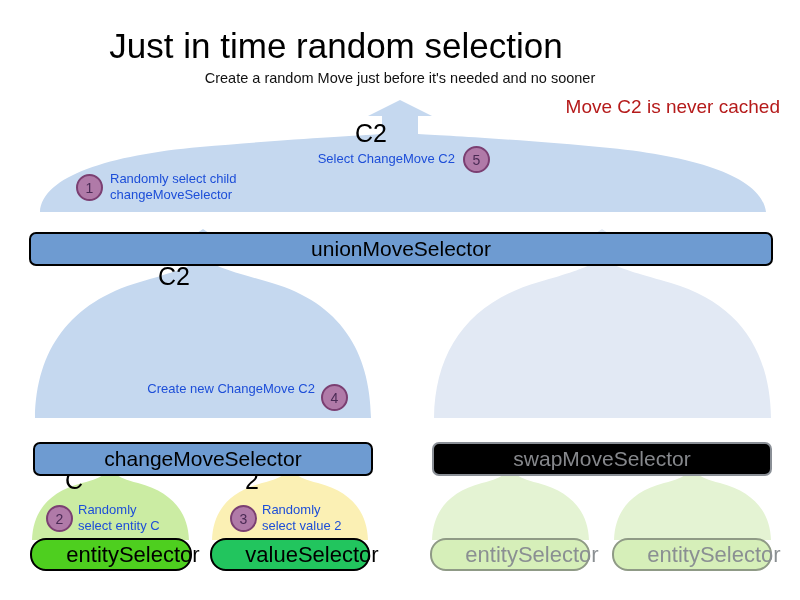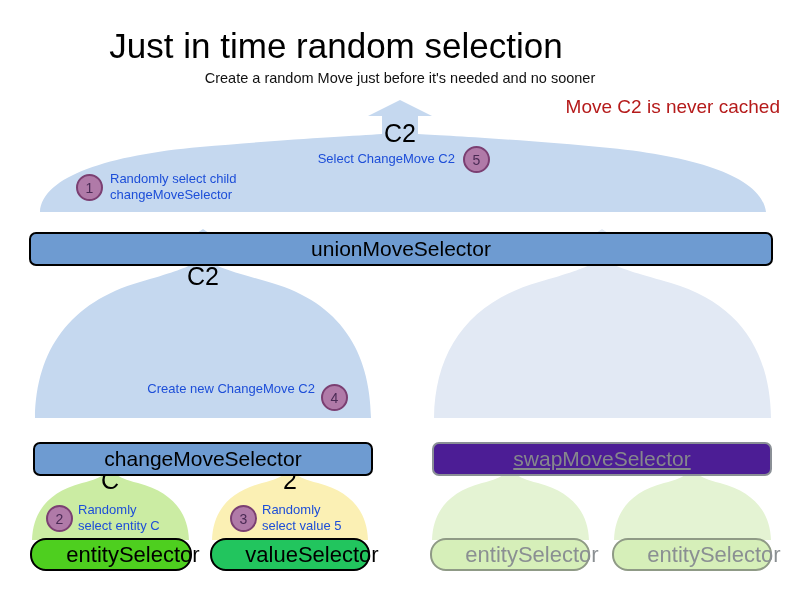--- a/index.html
+++ b/index.html
@@ -25,35 +25,35 @@
   }
 
   .bar{
     position:absolute;box-sizing:border-box;
     border:2px solid #000;border-radius:7px;
     background:#6e9bd1;
     display:flex;align-items:center;justify-content:center;
     font-size:21px;color:#000;margin-top:24px;
   }
   .bar.faded{
-    background:#4c1d95;border-color:#8a8f96;color:#86888c;text-decoration:underline;
+    background:#000000;border-color:#8a8f96;color:#86888c;
   }
   .leafbox{
     position:absolute;box-sizing:border-box;
     border:2px solid #000;border-radius:16px;
     display:flex;align-items:center;justify-content:center;
     font-size:22px;color:#000;padding-left:44px;
   }
   .leafbox.green{background:#4ecf1f;}
   .leafbox.yellow{background:#22c55e;}
   .leafbox.faded{background:#d6efb9;border-color:#8f9a86;color:#8a8f92;}
 
   .bigmark{
     position:absolute;font-size:25px;color:#000;
-    white-space:nowrap;text-align:center;
+    white-space:nowrap;
   }
 
   .note{
     position:absolute;font-size:13px;color:#1d4ed8;
     line-height:1.25;white-space:nowrap;
   }
   .note.r{text-align:right;}
   .note.l{text-align:left;}
 
   .badge{
@@ -144,21 +144,21 @@
   <div class="bar faded" style="left:432px;top:418px;width:340px;height:34px;">swapMoveSelector</div>
 
   <div class="note l" style="left:78px;top:502px;width:120px;">
     <div>Randomly</div>
     <div>select entity C</div>
   </div>
   <div class="badge" style="left:46px;top:505px;width:27px;height:27px;">2</div>
 
   <div class="note l" style="left:262px;top:502px;width:120px;">
     <div>Randomly</div>
-    <div>select value 5</div>
+    <div>select value 2</div>
   </div>
   <div class="badge" style="left:230px;top:505px;width:27px;height:27px;">3</div>
 
   <div class="leafbox green" style="left:30px;top:538px;width:162px;height:33px;">entitySelector</div>
   <div class="leafbox yellow" style="left:210px;top:538px;width:160px;height:33px;">valueSelector</div>
   <div class="leafbox faded" style="left:430px;top:538px;width:160px;height:33px;">entitySelector</div>
   <div class="leafbox faded" style="left:612px;top:538px;width:160px;height:33px;">entitySelector</div>
 
 </div>
 

